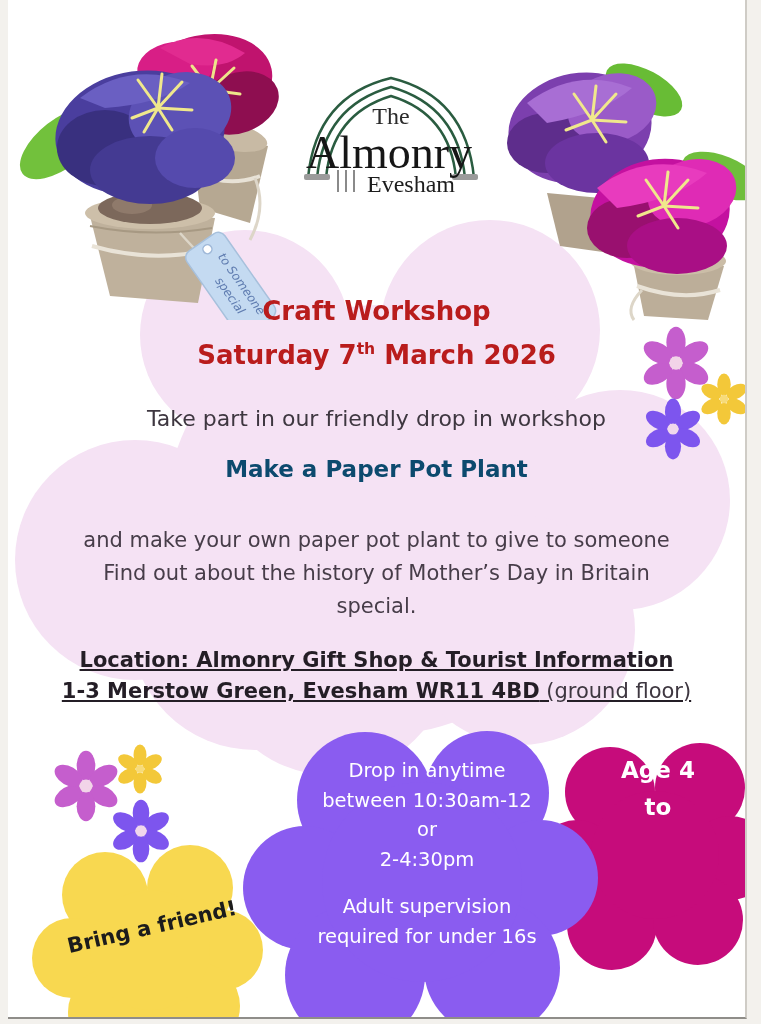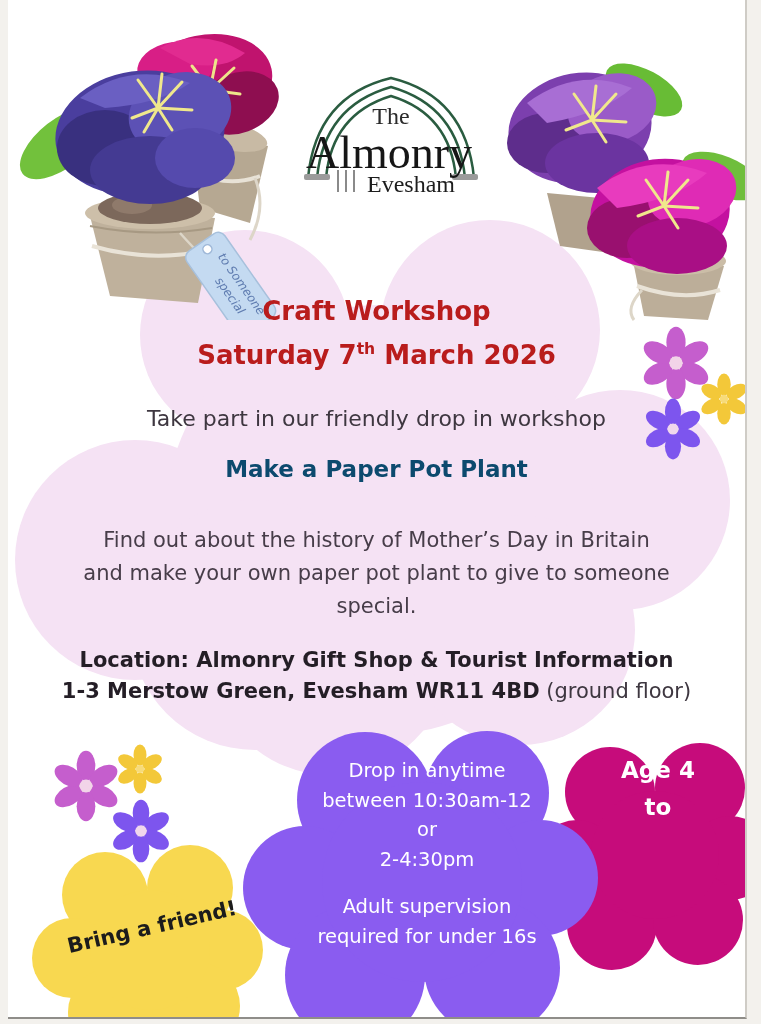--- a/index.html
+++ b/index.html
@@ -165,26 +165,26 @@
   <div class="abs center-text title" style="top:292px;">
     <div>Craft Workshop</div>
     <div><span>Saturday 7</span><sup>th</sup><span> March 2026</span></div>
   </div>
 
   <div class="abs center-text intro" style="top:406px;">Take part in our friendly drop in workshop</div>
 
   <div class="abs center-text subtitle" style="top:456px;">Make a Paper Pot Plant</div>
 
   <div class="abs center-text desc" style="top:524px;">
+    <div>and make your own paper pot plant to give to someone</div>
     <div>Find out about the history of Mother’s Day in Britain</div>
-    <div>and make your own paper pot plant to give to someone</div>
     <div>special.</div>
   </div>
 
-  <div class="abs center-text loc" style="top:645px;">
+  <div class="abs center-text loc" style="top:645px;text-decoration:underline;">
     <div>Location: Almonry Gift Shop &amp; Tourist Information</div>
     <div><span>1-3 Merstow Green, Evesham WR11 4BD</span><span class="normal"> (ground floor)</span></div>
   </div>
 
   <div>
     <div class="circle magenta-c" style="left:557px;top:747px;width:90px;height:90px;"></div>
     <div class="circle magenta-c" style="left:647px;top:743px;width:90px;height:90px;"></div>
     <div class="circle magenta-c" style="left:527px;top:820px;width:84px;height:84px;"></div>
     <div class="circle magenta-c" style="left:680px;top:816px;width:84px;height:84px;"></div>
     <div class="circle magenta-c" style="left:559px;top:880px;width:90px;height:90px;"></div>

